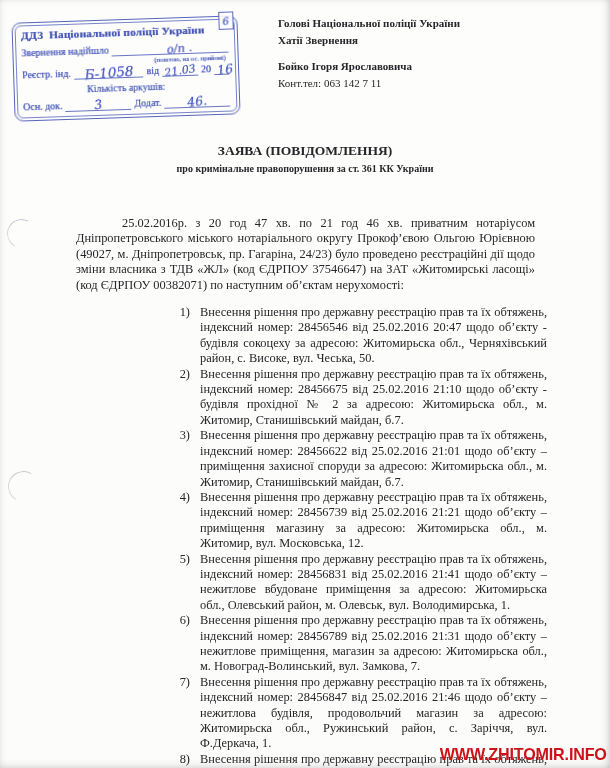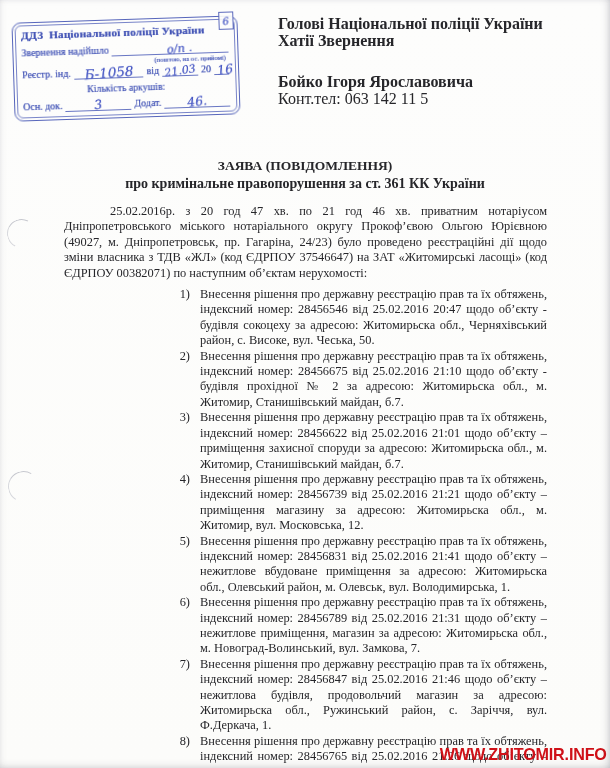--- a/index.html
+++ b/index.html
@@ -51,32 +51,32 @@
     font-family:"DejaVu Serif",serif;font-style:italic;white-space:nowrap;color:#4657c4;
     text-shadow:0 0 .4px rgba(70,87,196,.7);}
   .h-received{font-size:11.5px;left:58%;}
   .h-reg{font-size:13.5px;bottom:-3px;transform:translateX(-50%) rotate(-3deg);}
   .h-date{font-size:11px;transform:translateX(-50%) rotate(-7deg);}
   .h-year{font-size:12.5px;left:75%;bottom:-3px;}
   .h-num,.h-num2{font-size:12.5px;bottom:-2px;}
   .s-corner .hand{position:static;transform:rotate(-4deg);font-size:10px;}
 
   
-  .addr{position:absolute;left:278px;top:15px;width:325px;font-size:16px;line-height:17px;}
-  .addr .grp2{margin-top:24px;}
+  .addr{position:absolute;left:278px;top:15px;width:325px;font-size:11px;line-height:17px;}
+  .addr .grp2{margin-top:9px;}
   .bold{font-weight:bold;}
 
   
-  .title{position:absolute;left:63px;top:157px;width:484px;text-align:center;font-weight:bold;}
+  .title{position:absolute;left:63px;top:142px;width:484px;text-align:center;font-weight:bold;}
   .title .t1{font-size:13.5px;line-height:18px;}
-  .title .t2{font-size:14px;line-height:18px;}
+  .title .t2{font-size:10px;line-height:18px;}
 
   
   .docbody{position:absolute;left:64px;top:204px;width:483px;font-size:12.4px;line-height:15.4px;}
-  .intro{margin:0;text-align:justify;text-indent:46px;}
+  .intro{margin:12px;text-align:justify;text-indent:46px;}
   .items{margin-top:6px;}
   .item{display:flex;}
   .num{width:136px;min-width:136px;box-sizing:border-box;padding-right:10px;text-align:right;}
   .itext{flex:1 1 auto;text-align:justify;}
 
   
   .watermark{position:absolute;right:3px;bottom:3px;
     font-family:"Liberation Sans",sans-serif;font-weight:bold;font-size:17px;
     color:#cf1118;letter-spacing:-.2px;transform:scaleX(.95);transform-origin:right;}
 </style>
@@ -127,21 +127,21 @@
     </div>
   </div>
 
   <div class="addr">
     <div>
       <div class="bold">Голові Національної поліції України</div>
       <div class="bold">Хатії Звернення</div>
     </div>
     <div class="grp2">
       <div class="bold">Бойко Ігоря Ярославовича</div>
-      <div>Конт.тел: 063 142 11 5</div>
+      <div>Конт.тел: 063 142 7 11</div>
     </div>
   </div>
 
   <div class="title">
     <div class="t1">ЗАЯВА (ПОВІДОМЛЕННЯ)</div>
     <div class="t2">про кримінальне правопорушення за ст. 361 КК України</div>
   </div>
 
   <div class="docbody">
     <p class="intro">25.02.2016р. з 20 год 47 хв. по 21 год 46 хв. приватним нотаріусом Дніпропетровського міського нотаріального округу Прокоф’євою Ольгою Юрієвною (49027, м. Дніпропетровськ, пр. Гагаріна, 24/23) було проведено реєстраційні дії щодо зміни власника з ТДВ «ЖЛ» (код ЄДРПОУ 37546647) на ЗАТ «Житомирські ласощі» (код ЄДРПОУ 00382071) по наступним об’єктам нерухомості:</p>

